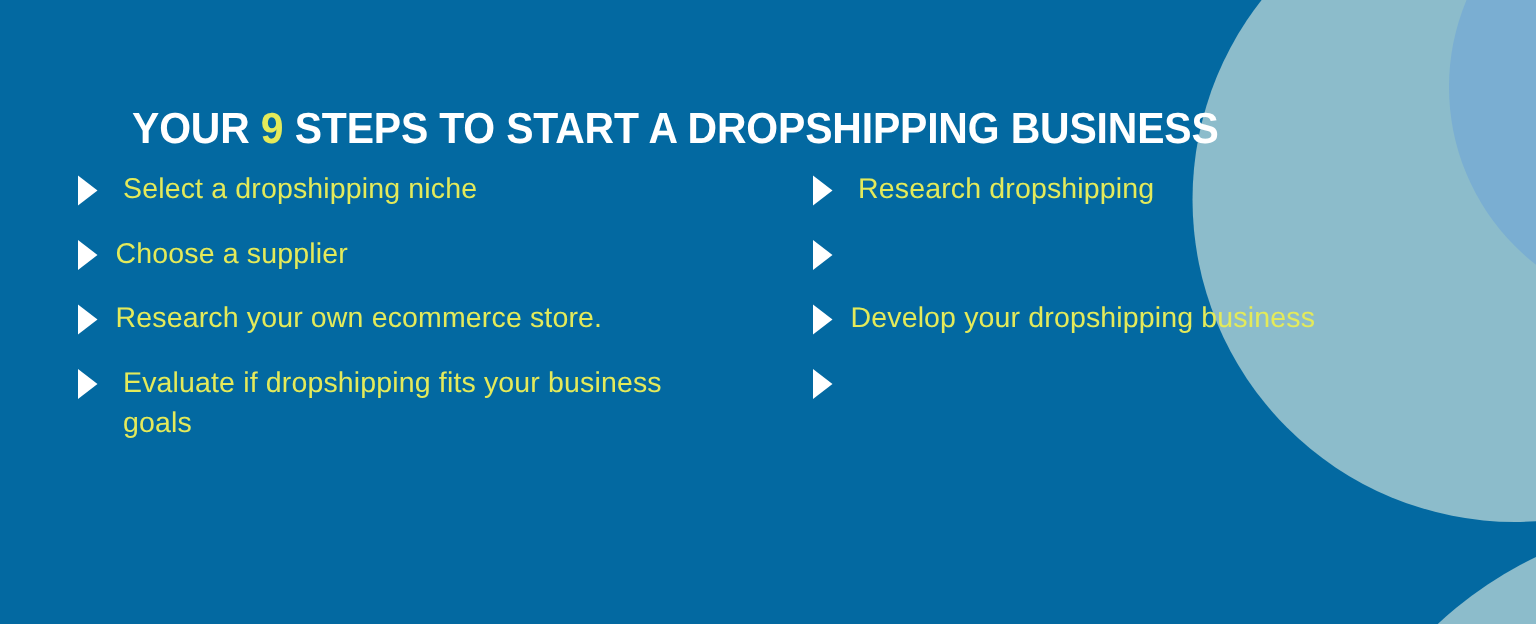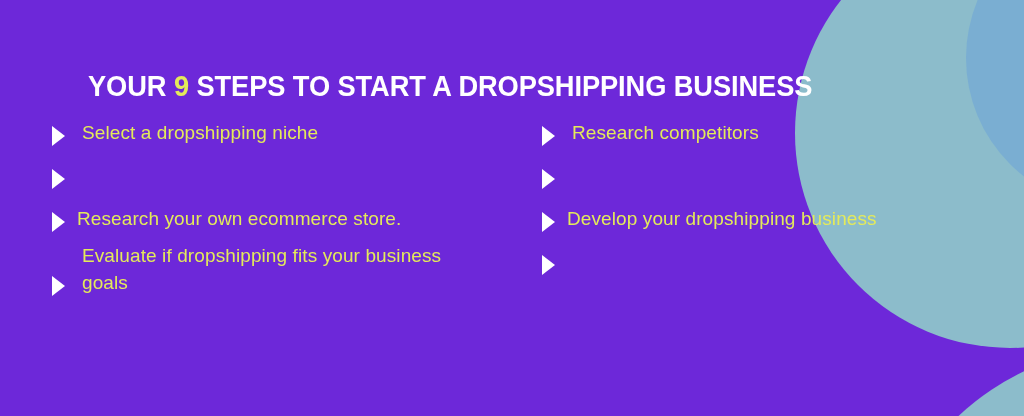--- a/index.html
+++ b/index.html
@@ -7,21 +7,21 @@
     padding: 0;
   }
   body {
     font-family: "Liberation Sans", sans-serif;
   }
 
   #infographic {
     position: relative;
     width: 1024px;
     height: 416px;
-    background: #6d28d9;
+    background: #0369a1;
     overflow: hidden;
   }
 
   
   .deco {
     position: absolute;
     border-radius: 50%;
     pointer-events: none;
   }
   .deco-light-top {
@@ -80,21 +80,21 @@
   }
   .col {
     position: absolute;
     top: 0;
   }
   .col-left  { left: 52px;  width: 470px; }
   .col-right { left: 542px; width: 470px; }
 
   .step {
     display: flex;
-    align-items: flex-end;
+    align-items: flex-start;
     margin-bottom: 10px;
     min-height: 33px;
   }
 
   .bullet {
     flex: 0 0 auto;
     width: 16px;
     height: 20px;
     margin-top: 4px;
     margin-right: 9px;
@@ -140,40 +140,41 @@
 
       <div class="col col-left">
 
         <div class="step">
           <span class="bullet"></span>
           <span class="step-label indented">Select a dropshipping niche</span>
         </div>
 
         <div class="step">
           <span class="bullet"></span>
+          <span class="step-label">Choose a supplier</span>
         </div>
 
 
         <div class="step">
           <span class="bullet"></span>
           <span class="step-label">Research your own ecommerce store.</span>
         </div>
 
         <div class="step">
           <span class="bullet"></span>
           <span class="step-label indented">Evaluate if dropshipping fits your business goals</span>
         </div>
 
       </div>
 
       <div class="col col-right">
 
         <div class="step">
           <span class="bullet"></span>
-          <span class="step-label indented">Research competitors</span>
+          <span class="step-label indented">Research dropshipping</span>
         </div>
 
         <div class="step">
           <span class="bullet"></span>
         </div>
 
         <div class="step">
           <span class="bullet"></span>
           <span class="step-label">Develop your dropshipping business</span>
         </div>

